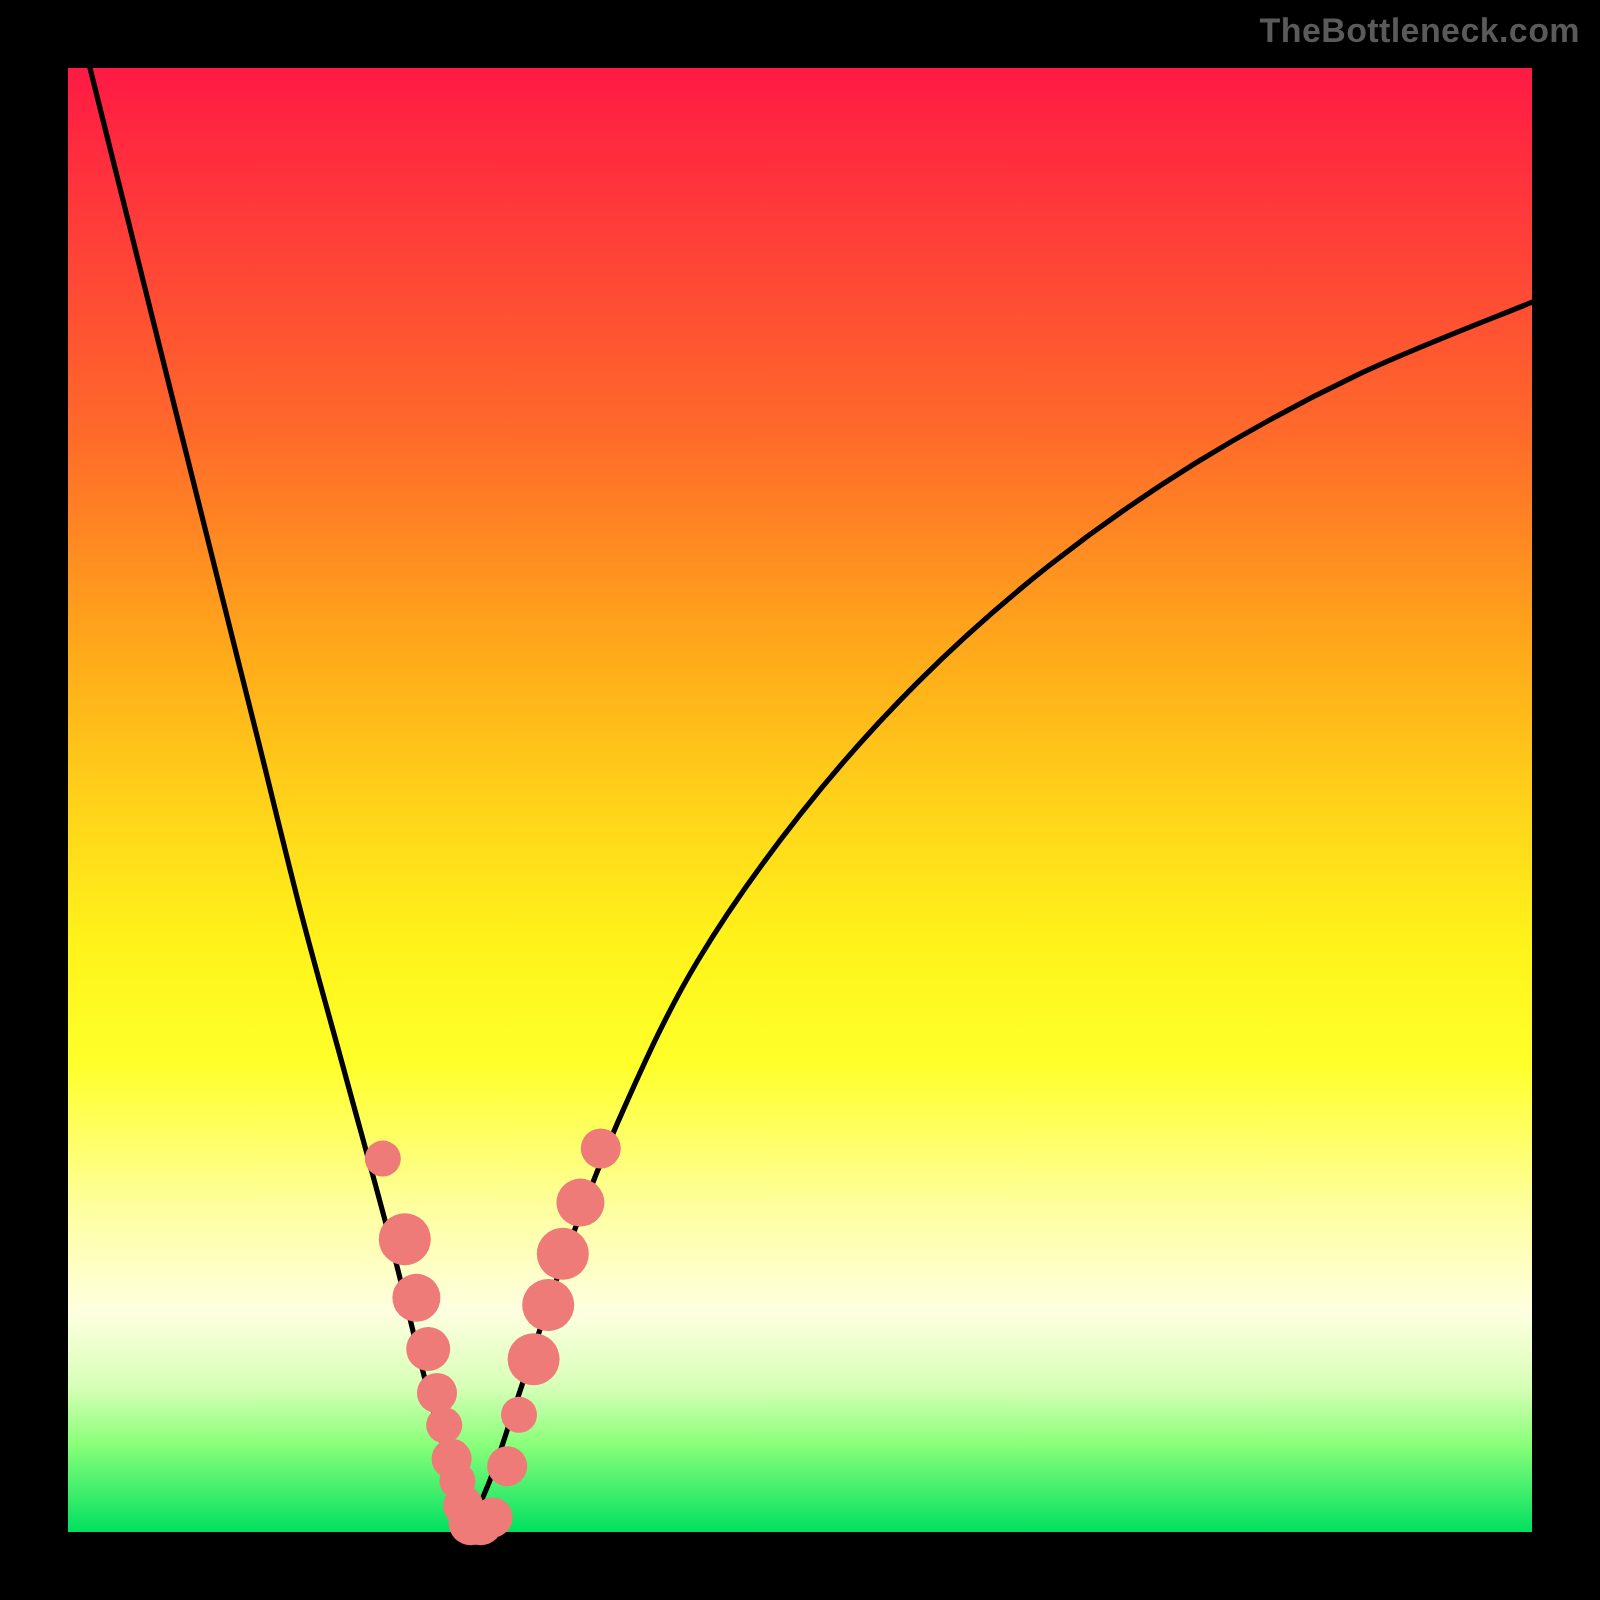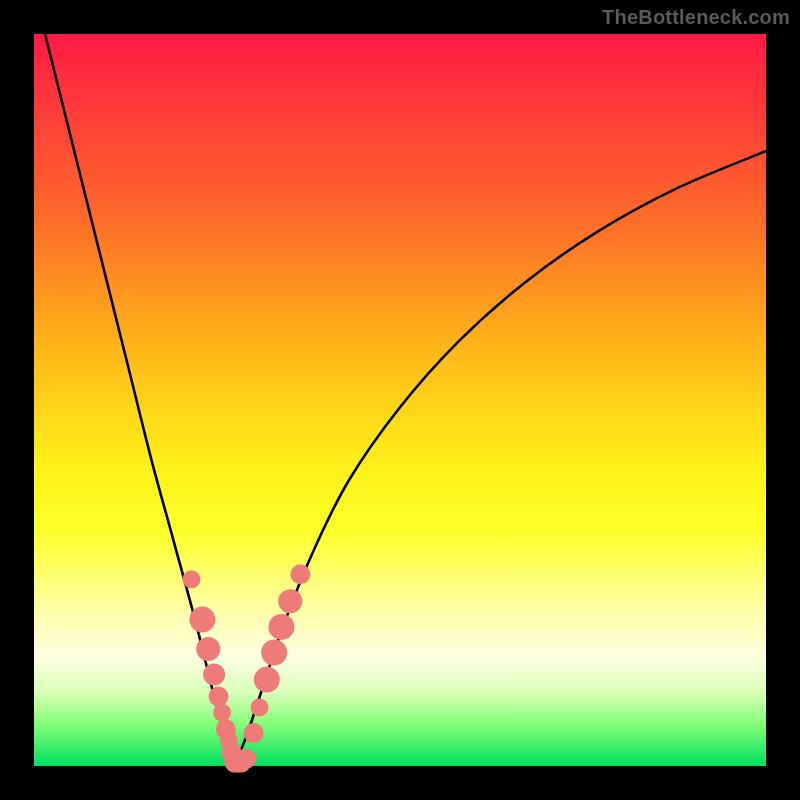--- a/index.html
+++ b/index.html
@@ -37,21 +37,21 @@
       #feffe0 85%,
       #d8ffb8 90%,
       #8aff7a 94%,
       #00e060 100%
     );
   }
   .watermark {
     position: absolute;
     top: 6px;
     right: 10px;
-    font-size: 20px;
+    font-size: 17px;
     font-weight: 600;
     color: #5a5a5a;
     letter-spacing: 0.2px;
   }
   svg.curve {
     position: absolute;
     top: 0;
     left: 0;
     width: 732px;
     height: 732px;

